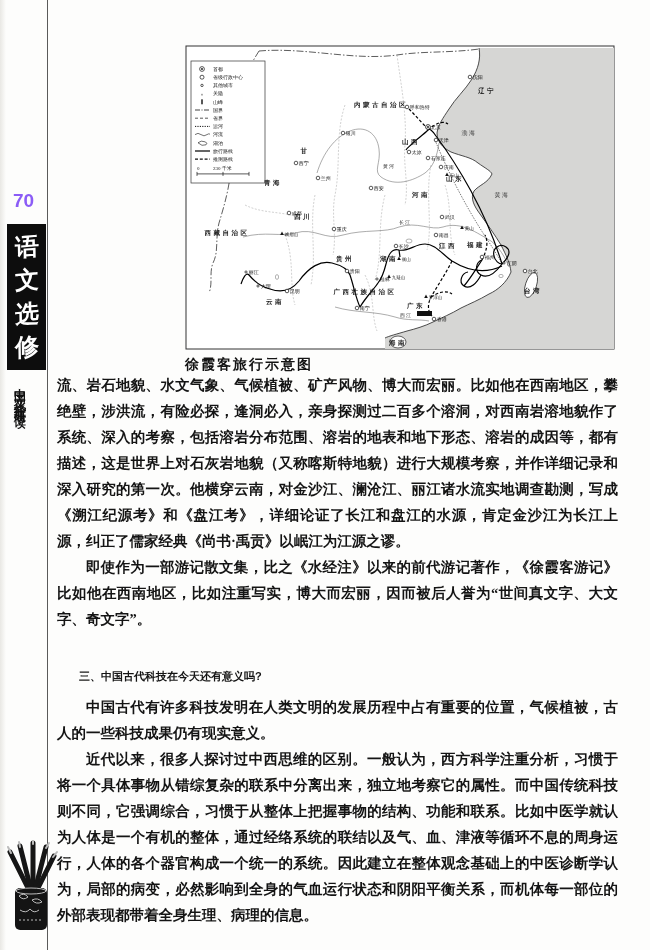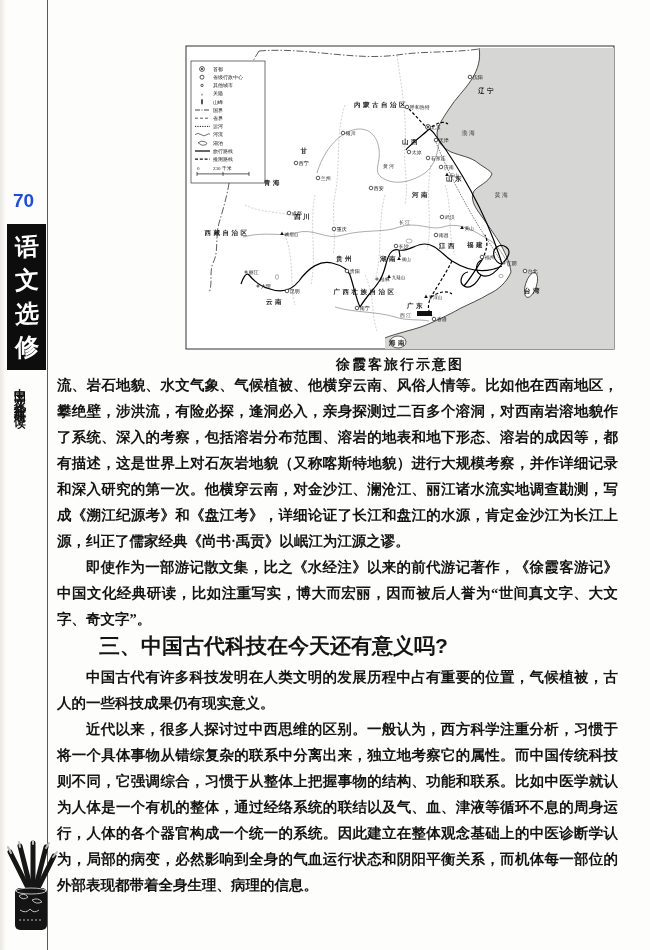--- a/index.html
+++ b/index.html
@@ -3,48 +3,48 @@
 <meta charset="utf-8">
 <style>
   html,body{margin:0;padding:0;background:#dcdcd8;}
   .page{position:relative;width:650px;height:950px;background:#fdfdfc;overflow:hidden;
         font-family:"Liberation Serif",serif;color:#141414;}
   .page::before{content:"";position:absolute;left:0;top:0;width:6px;height:100%;
         background:linear-gradient(to right,#e9e8e4,rgba(255,255,255,0));pointer-events:none;}
   
   .rule-v{position:absolute;left:47px;top:0;width:1px;height:950px;background:#5a5a5a;}
   .page-num{position:absolute;left:13px;top:190px;font-size:19px;font-weight:bold;
-        font-family:"Liberation Sans",sans-serif;color:#1d4ed8;}
+        font-family:"Liberation Sans",sans-serif;color:#8b5cf6;}
   .series-banner{position:absolute;left:7px;top:224px;width:39px;height:146px;background:#0d0d0d;
         display:flex;flex-direction:column;align-items:center;justify-content:space-around;
         padding:6px 0;box-sizing:border-box;}
   .series-banner span{color:#fff;font-size:24px;line-height:1;transform:rotate(-5deg) skewX(-4deg);
         font-weight:bold;}
   .subseries{position:absolute;left:11px;top:378px;height:140px;writing-mode:vertical-rl;
         text-orientation:upright;font-size:12px;font-weight:bold;letter-spacing:4px;color:#111;}
   .brushpot{position:absolute;left:2px;top:840px;width:58px;height:95px;}
   
   .map-wrap{position:absolute;left:185px;top:45px;width:430px;height:305px;}
   .map-wrap svg{display:block;width:430px;height:305px;}
-  .map-caption{position:absolute;left:185px;top:356px;width:430px;text-align:center;
+  .map-caption{position:absolute;left:185px;top:356px;width:430px;
         font-size:14px;font-weight:bold;letter-spacing:2px;}
   
   text.lg{font-size:5px;fill:#111;font-family:"Liberation Serif",serif;}
   text.region{font-size:6.5px;letter-spacing:2.5px;fill:#222;font-weight:bold;}
   text.sea{font-size:6px;letter-spacing:1.5px;fill:#444;}
   text.city{font-size:5px;fill:#111;}
   text.peak{font-size:4.5px;fill:#111;}
   text.river{font-size:5px;fill:#333;letter-spacing:1px;}
   
   .body-text{position:absolute;left:57px;top:372px;width:561px;font-size:14.5px;line-height:26px;
         text-align:justify;font-weight:600;}
   .body-text p{margin:0;}
   .body-text p.indent{text-indent:2em;}
-  .body-text h3.heading{font-family:"Liberation Sans",sans-serif;font-size:21px;font-weight:bold;
-        margin:1px 0 5px 0;text-indent:2em;line-height:26px;}
+  .body-text h3.heading{font-family:"Liberation Sans",sans-serif;font-size:11px;font-weight:bold;
+        margin:31px 0 5px 0;text-indent:2em;line-height:26px;}
 </style>
 </head>
 <body>
 
 <div class="page">
 
   <div class="rule-v"></div>
   <div class="page-num">70</div>
   <div class="series-banner">
     <span>语</span>
@@ -392,20 +392,20 @@
           </g>
           <g>
             <text x="221" y="272" class="river" text-anchor="middle">西江</text>
           </g>
         </g>
     </svg>
   </div>
   <div class="map-caption">徐霞客旅行示意图</div>
 
   <div class="body-text" id="body-text">
-      <p class="">流、岩石地貌、水文气象、气候植被、他横穿云南、风俗人情等。比如他在西南地区，攀绝壁，涉洪流，有险必探，逢洞必入，亲身探测过二百多个溶洞，对西南岩溶地貌作了系统、深入的考察，包括溶岩分布范围、溶岩的地表和地下形态、溶岩的成因等，都有描述，这是世界上对石灰岩地貌（又称喀斯特地貌）进行大规模考察，并作详细记录和深入研究的第一次。他横穿云南，对金沙江、澜沧江、丽江诸水流实地调查勘测，写成《溯江纪源考》和《盘江考》，详细论证了长江和盘江的水源，肯定金沙江为长江上源，纠正了儒家经典《尚书·禹贡》以岷江为江源之谬。</p>
-      <p class="indent">即使作为一部游记散文集，比之《水经注》以来的前代游记著作，《徐霞客游记》中国文化经典研读，比如注重写实，博大而宏丽，因而被后人誉为“世间真文字、大文字、奇文字”。</p>
+      <p class="">流、岩石地貌、水文气象、气候植被、矿产风物、博大而宏丽。比如他在西南地区，攀绝壁，涉洪流，有险必探，逢洞必入，亲身探测过二百多个溶洞，对西南岩溶地貌作了系统、深入的考察，包括溶岩分布范围、溶岩的地表和地下形态、溶岩的成因等，都有描述，这是世界上对石灰岩地貌（又称喀斯特地貌）进行大规模考察，并作详细记录和深入研究的第一次。他横穿云南，对金沙江、澜沧江、丽江诸水流实地调查勘测，写成《溯江纪源考》和《盘江考》，详细论证了长江和盘江的水源，肯定金沙江为长江上源，纠正了儒家经典《尚书·禹贡》以岷江为江源之谬。</p>
+      <p class="indent">即使作为一部游记散文集，比之《水经注》以来的前代游记著作，《徐霞客游记》比如他在西南地区，比如注重写实，博大而宏丽，因而被后人誉为“世间真文字、大文字、奇文字”。</p>
       <h3 class="heading">三、中国古代科技在今天还有意义吗?</h3>
       <p class="indent">中国古代有许多科技发明在人类文明的发展历程中占有重要的位置，气候植被，古人的一些科技成果仍有现实意义。</p>
       <p class="indent">近代以来，很多人探讨过中西思维的区别。一般认为，西方科学注重分析，习惯于将一个具体事物从错综复杂的联系中分离出来，独立地考察它的属性。而中国传统科技则不同，它强调综合，习惯于从整体上把握事物的结构、功能和联系。比如中医学就认为人体是一个有机的整体，通过经络系统的联结以及气、血、津液等循环不息的周身运行，人体的各个器官构成一个统一的系统。因此建立在整体观念基础上的中医诊断学认为，局部的病变，必然影响到全身的气血运行状态和阴阳平衡关系，而机体每一部位的外部表现都带着全身生理、病理的信息。</p>
     </div>
 
 </div>
 
 </body></html>

